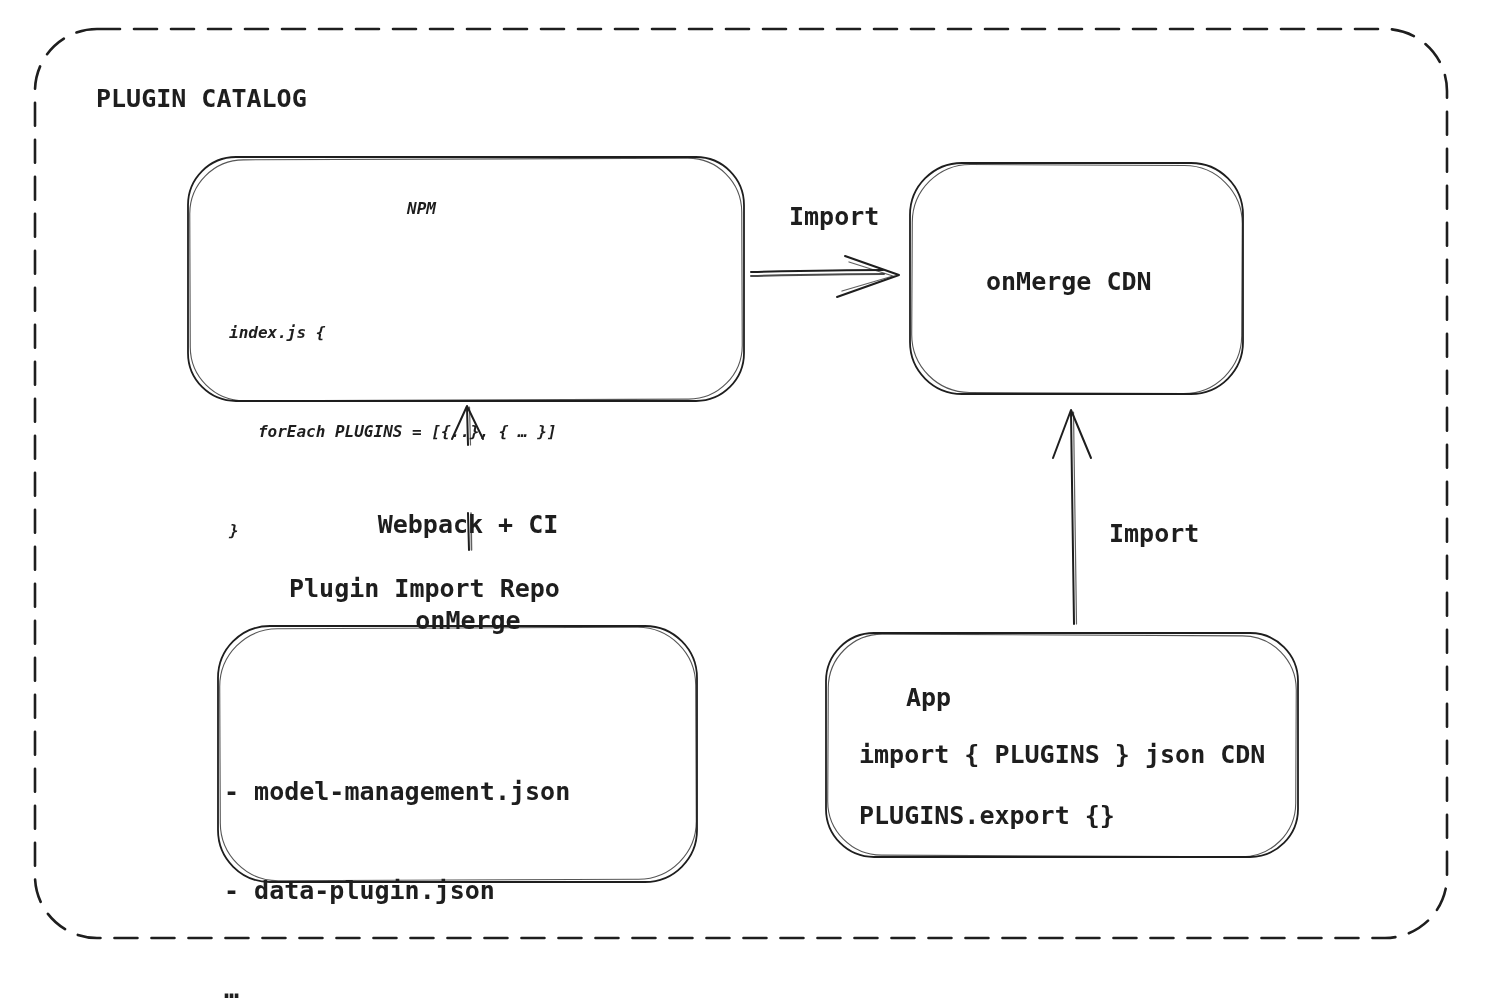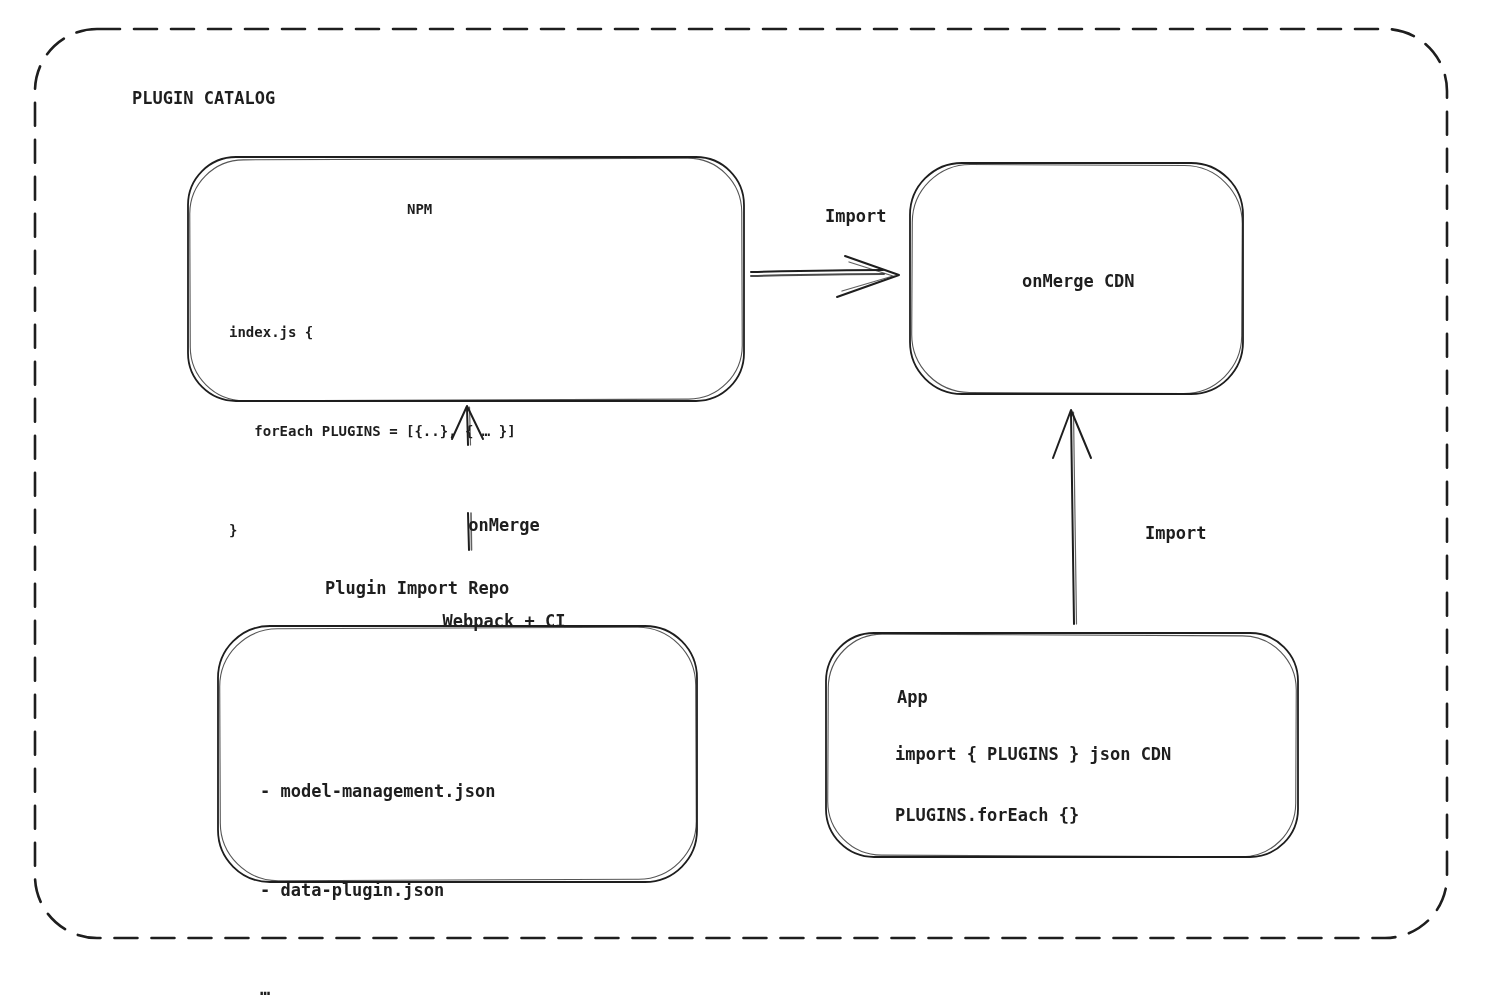--- a/index.html
+++ b/index.html
@@ -21,22 +21,22 @@
     inset: 0;
     width: 1506px;
     height: 1002px;
   }
   .txt {
     position: absolute;
     white-space: pre;
     font-weight: 700;
     color: #1e1e1e;
   }
-  .fs25 { font-size: 17px; line-height: 33px; margin-left: 36px; }
-  .fs22 { font-size: 14px; line-height: 33px; }
+  .fs25 { font-size: 25px; line-height: 33px; }
+  .fs22 { font-size: 16px; line-height: 33px; font-style: italic; }
   .center { text-align: center; }
 </style>
 </head>
 <body>
 
 <div id="canvas">
 
   <svg id="sketch-layer" viewBox="0 0 1506 1002" xmlns="http://www.w3.org/2000/svg" fill="none" stroke="#1e1e1e" stroke-linecap="round" stroke-linejoin="round">
 
     <g>
@@ -92,30 +92,30 @@
     <div>index.js {</div>
     <div>   forEach PLUGINS = [{..}, { … }]</div>
     <div>}</div>
   </div>
 
   <div class="txt fs25" style="left:789px; top:200px;">Import</div>
 
   <div class="txt fs25" style="left:986px; top:265px;">onMerge CDN</div>
 
   <div class="txt fs25 center" style="left:368px; top:445px; width:200px; line-height:32px;">
+    <div>Webpack + CI</div>
     <div>onMerge</div>
-    <div>Webpack + CI</div>
   </div>
 
   <div class="txt fs25" style="left:289px; top:572px;">Plugin Import Repo</div>
   <div class="txt fs25" style="left:224px; top:709px;">
     <div>- model-management.json</div>
     <div>- data-plugin.json</div>
     <div>…</div>
   </div>
 
-  <div class="txt fs25" style="left:861px; top:681px;">App</div>
+  <div class="txt fs25" style="left:906px; top:681px;">App</div>
   <div class="txt fs25" style="left:859px; top:738px;">import { PLUGINS } json CDN</div>
-  <div class="txt fs25" style="left:859px; top:799px;">PLUGINS.forEach {}</div>
+  <div class="txt fs25" style="left:859px; top:799px;">PLUGINS.export {}</div>
 
   <div class="txt fs25" style="left:1109px; top:517px;">Import</div>
 
 </div>
 
 </body></html>

